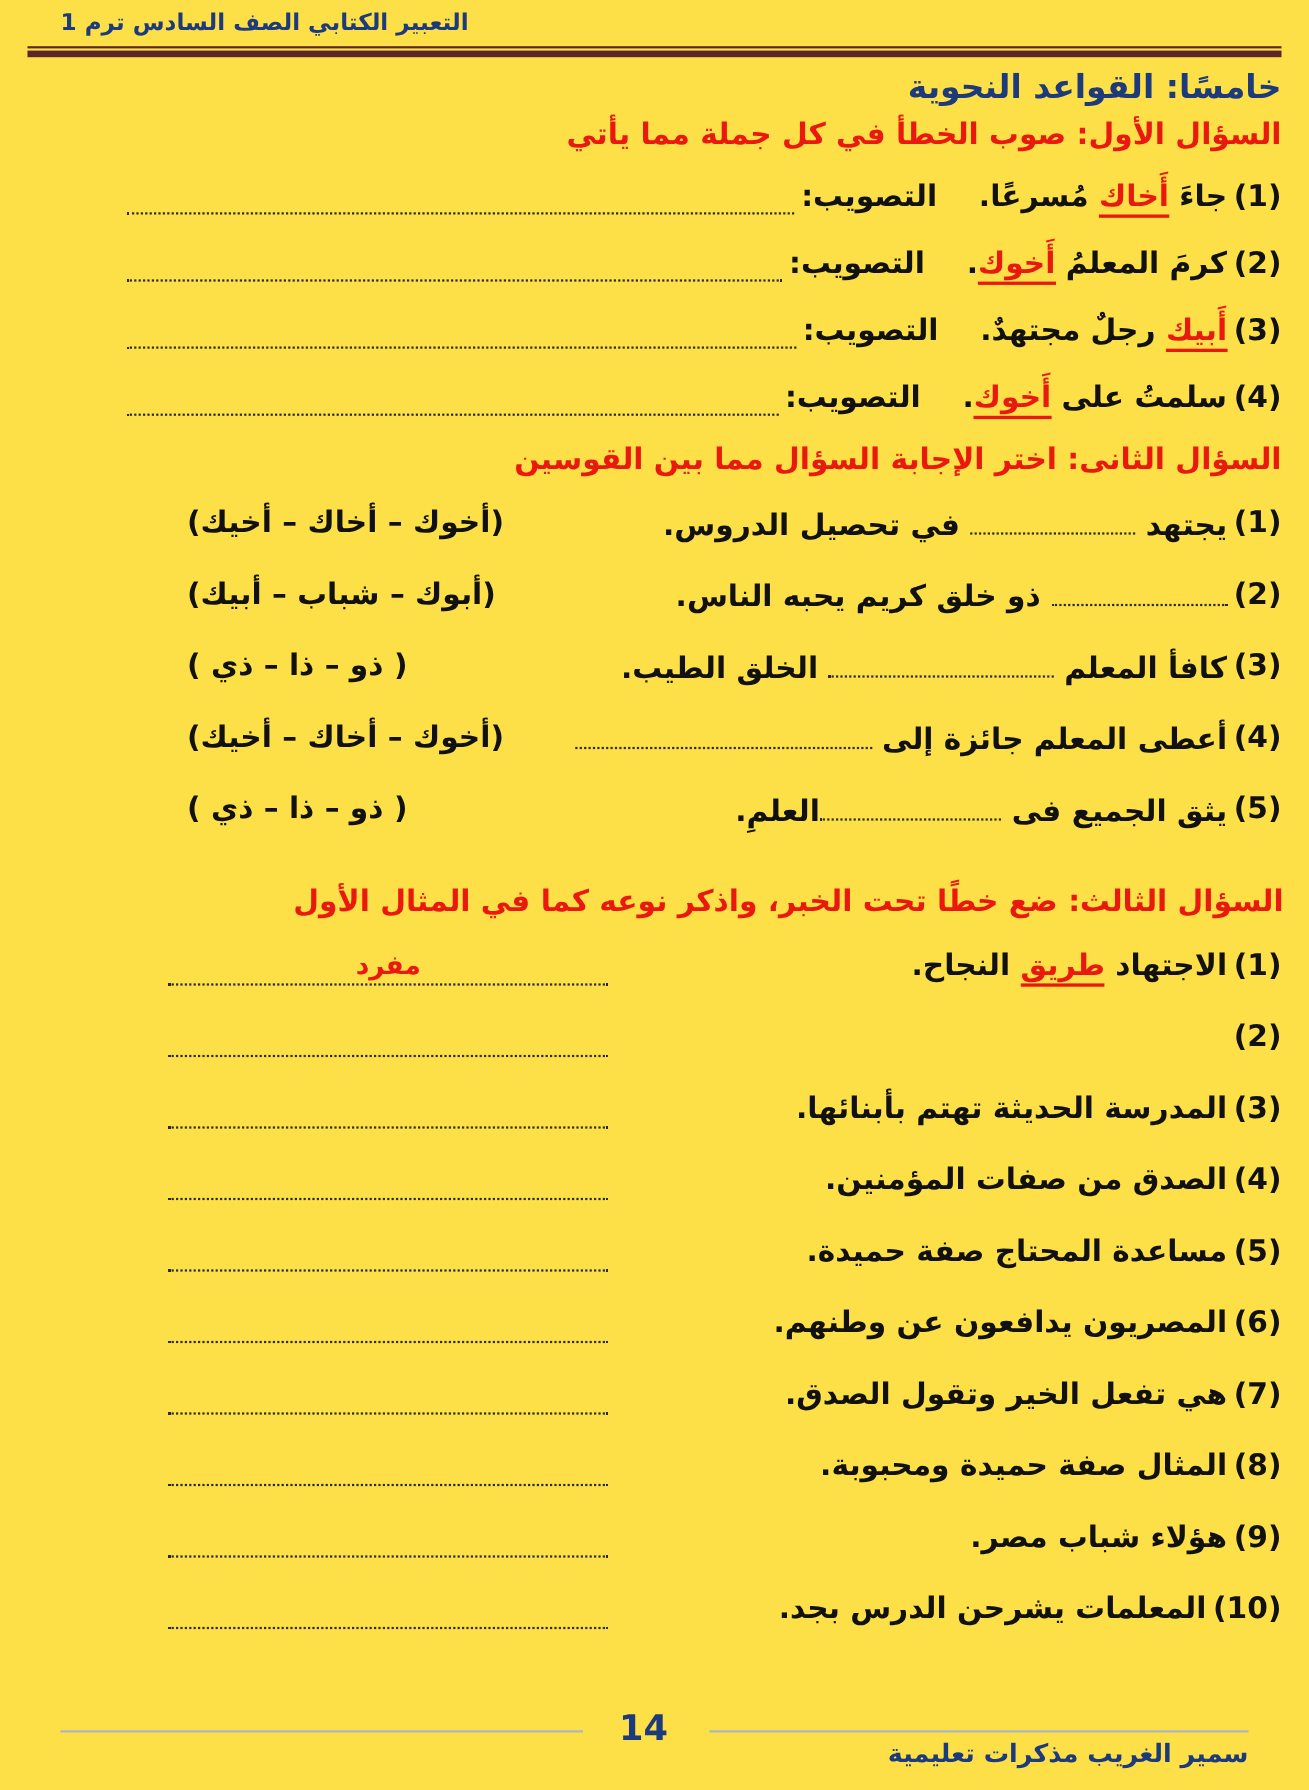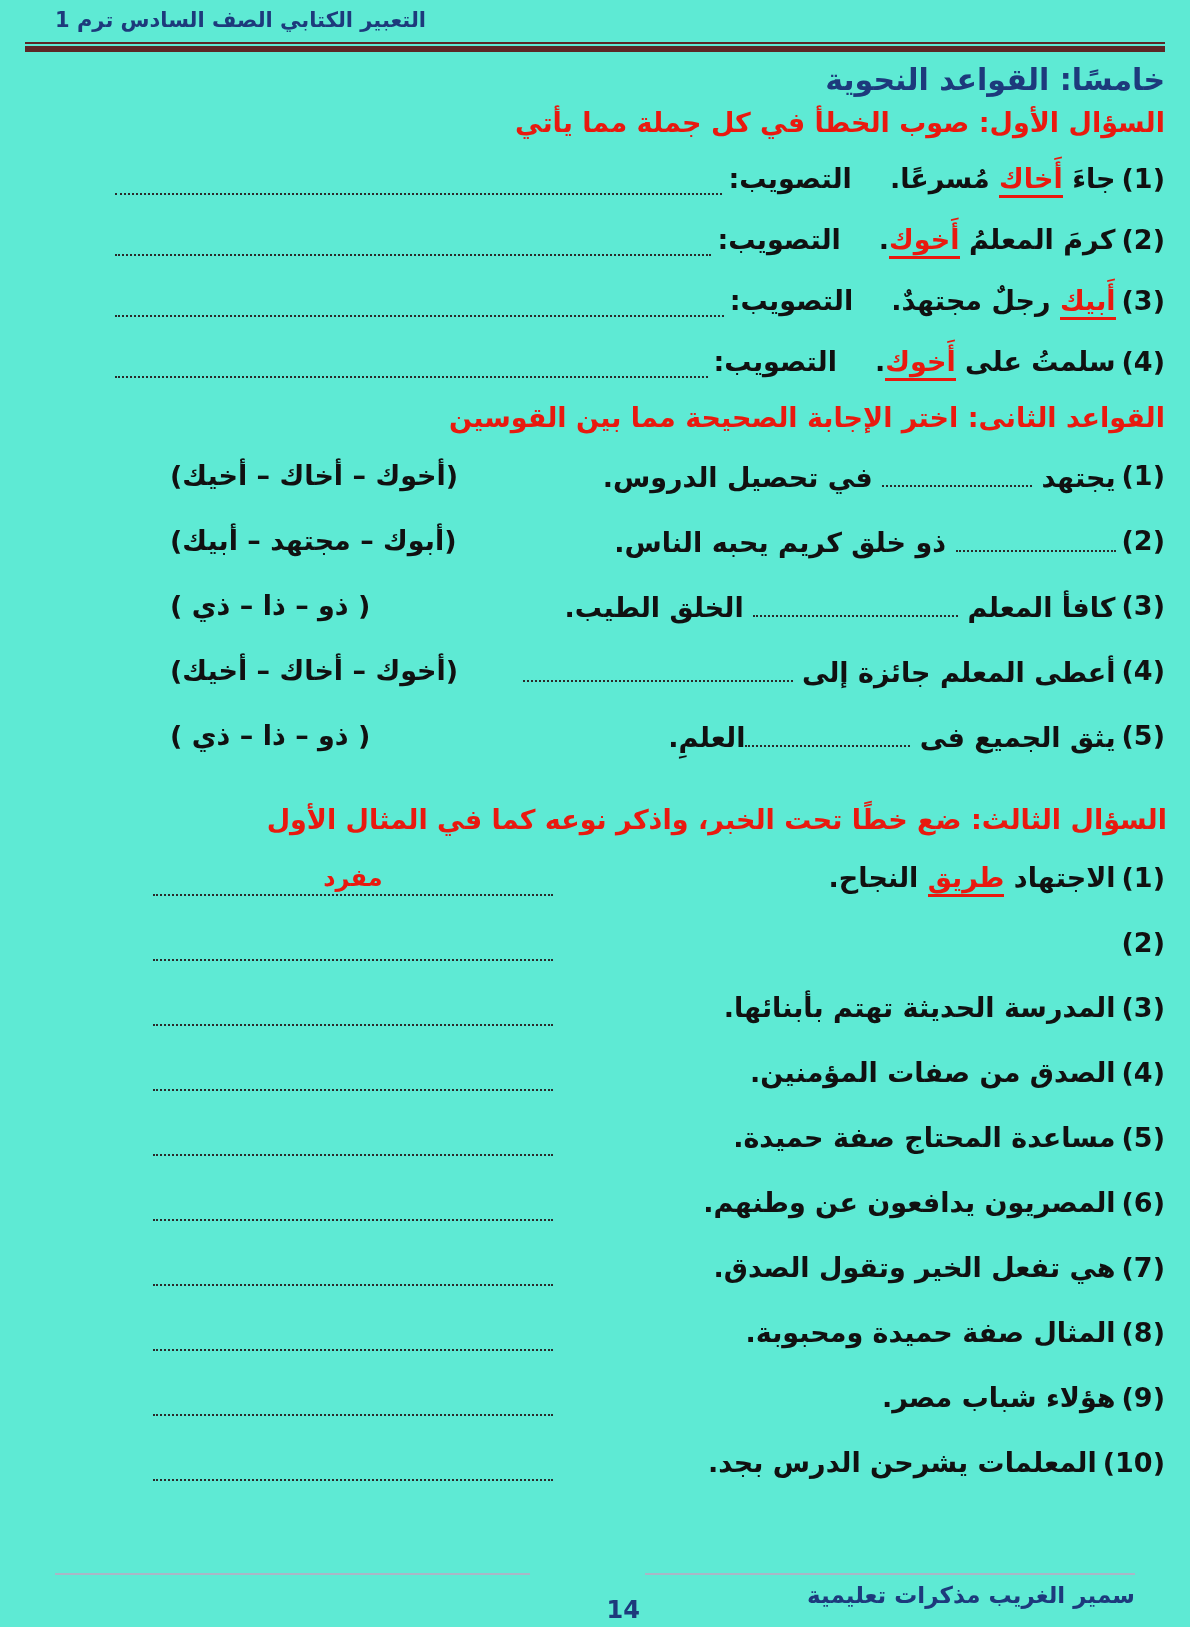--- a/index.html
+++ b/index.html
@@ -1,19 +1,19 @@
 <!DOCTYPE html>
 <html lang="ar"><head>
 <meta charset="utf-8">
 <style>
   html,body { margin:0; padding:0; background:#ffffff; }
   .page {
     position:relative;
     width:1190px; height:1627px;
-    background:#5eead4;
+    background:#fde047;
     font-family:"DejaVu Sans", sans-serif;
     font-weight:700;
     color:#111111;
     overflow:hidden;
   }
   
   .header-title {
     position:absolute; top:8px; left:55px;
     direction:rtl;
     color:#1d3a7c; font-size:21px;
@@ -56,21 +56,21 @@
     border-bottom:2.5px dotted #2a2a2a;
     text-align:center; height:34px; line-height:34px;
   }
   .answer { color:#e9190f; font-size:24px;margin-top:28px; }
 
   
   .footer-line-left  { position:absolute; top:1573px; left:55px;  width:475px; height:2px; background:#a9b6c6; }
   .footer-line-right { position:absolute; top:1573px; left:645px; width:490px; height:2px; background:#a9b6c6; }
   .footer-number {
     position:absolute; top:1552px; left:530px; width:110px;
-    text-align:right; color:#1d3a7c; font-size:24px;margin-top:44px;
+    text-align:center; color:#1d3a7c; font-size:32px;
   }
   .footer-publisher {
     position:absolute; top:1582px; right:55px;
     direction:rtl; color:#1d3a7c; font-size:23px;
   }
 </style>
 </head>
 <body>
 
 <div class="page">
@@ -105,33 +105,33 @@
       <span class="correction-label">التصويب:</span>
       <span class="dots"></span>
     </div>
     <div class="row q1-row">
       <span class="num">(4)</span>
       <span class="sentence"><span>سلمتُ على</span> <span class="err">أَخوك</span><span>.</span></span>
       <span class="correction-label">التصويب:</span>
       <span class="dots"></span>
     </div>
 
-    <div class="q-title">القواعد الثانى: اختر الإجابة الصحيحة مما بين القوسين</div>
+    <div class="q-title">السؤال الثانى: اختر الإجابة السؤال مما بين القوسين</div>
 
     <div class="row q2-row">
       <span class="num">(1)</span>
       <span class="sentence"><span>يجتهد</span> <span class="blank" style="width:150px"></span> <span>في تحصيل الدروس.</span></span>
       <span class="spacer"></span>
       <span class="choices">(أخوك – أخاك – أخيك)</span>
     </div>
     <div class="row q2-row">
       <span class="num">(2)</span>
       <span class="sentence"><span></span><span class="blank" style="width:160px"></span> <span>ذو خلق كريم يحبه الناس.</span></span>
       <span class="spacer"></span>
-      <span class="choices">(أبوك – مجتهد – أبيك)</span>
+      <span class="choices">(أبوك – شباب – أبيك)</span>
     </div>
     <div class="row q2-row">
       <span class="num">(3)</span>
       <span class="sentence"><span>كافأ المعلم</span> <span class="blank" style="width:205px"></span> <span>الخلق الطيب.</span></span>
       <span class="spacer"></span>
       <span class="choices">( ذو – ذا – ذي )</span>
     </div>
     <div class="row q2-row">
       <span class="num">(4)</span>
       <span class="sentence"><span>أعطى المعلم جائزة إلى</span> <span class="blank" style="width:270px"></span><span></span></span>

